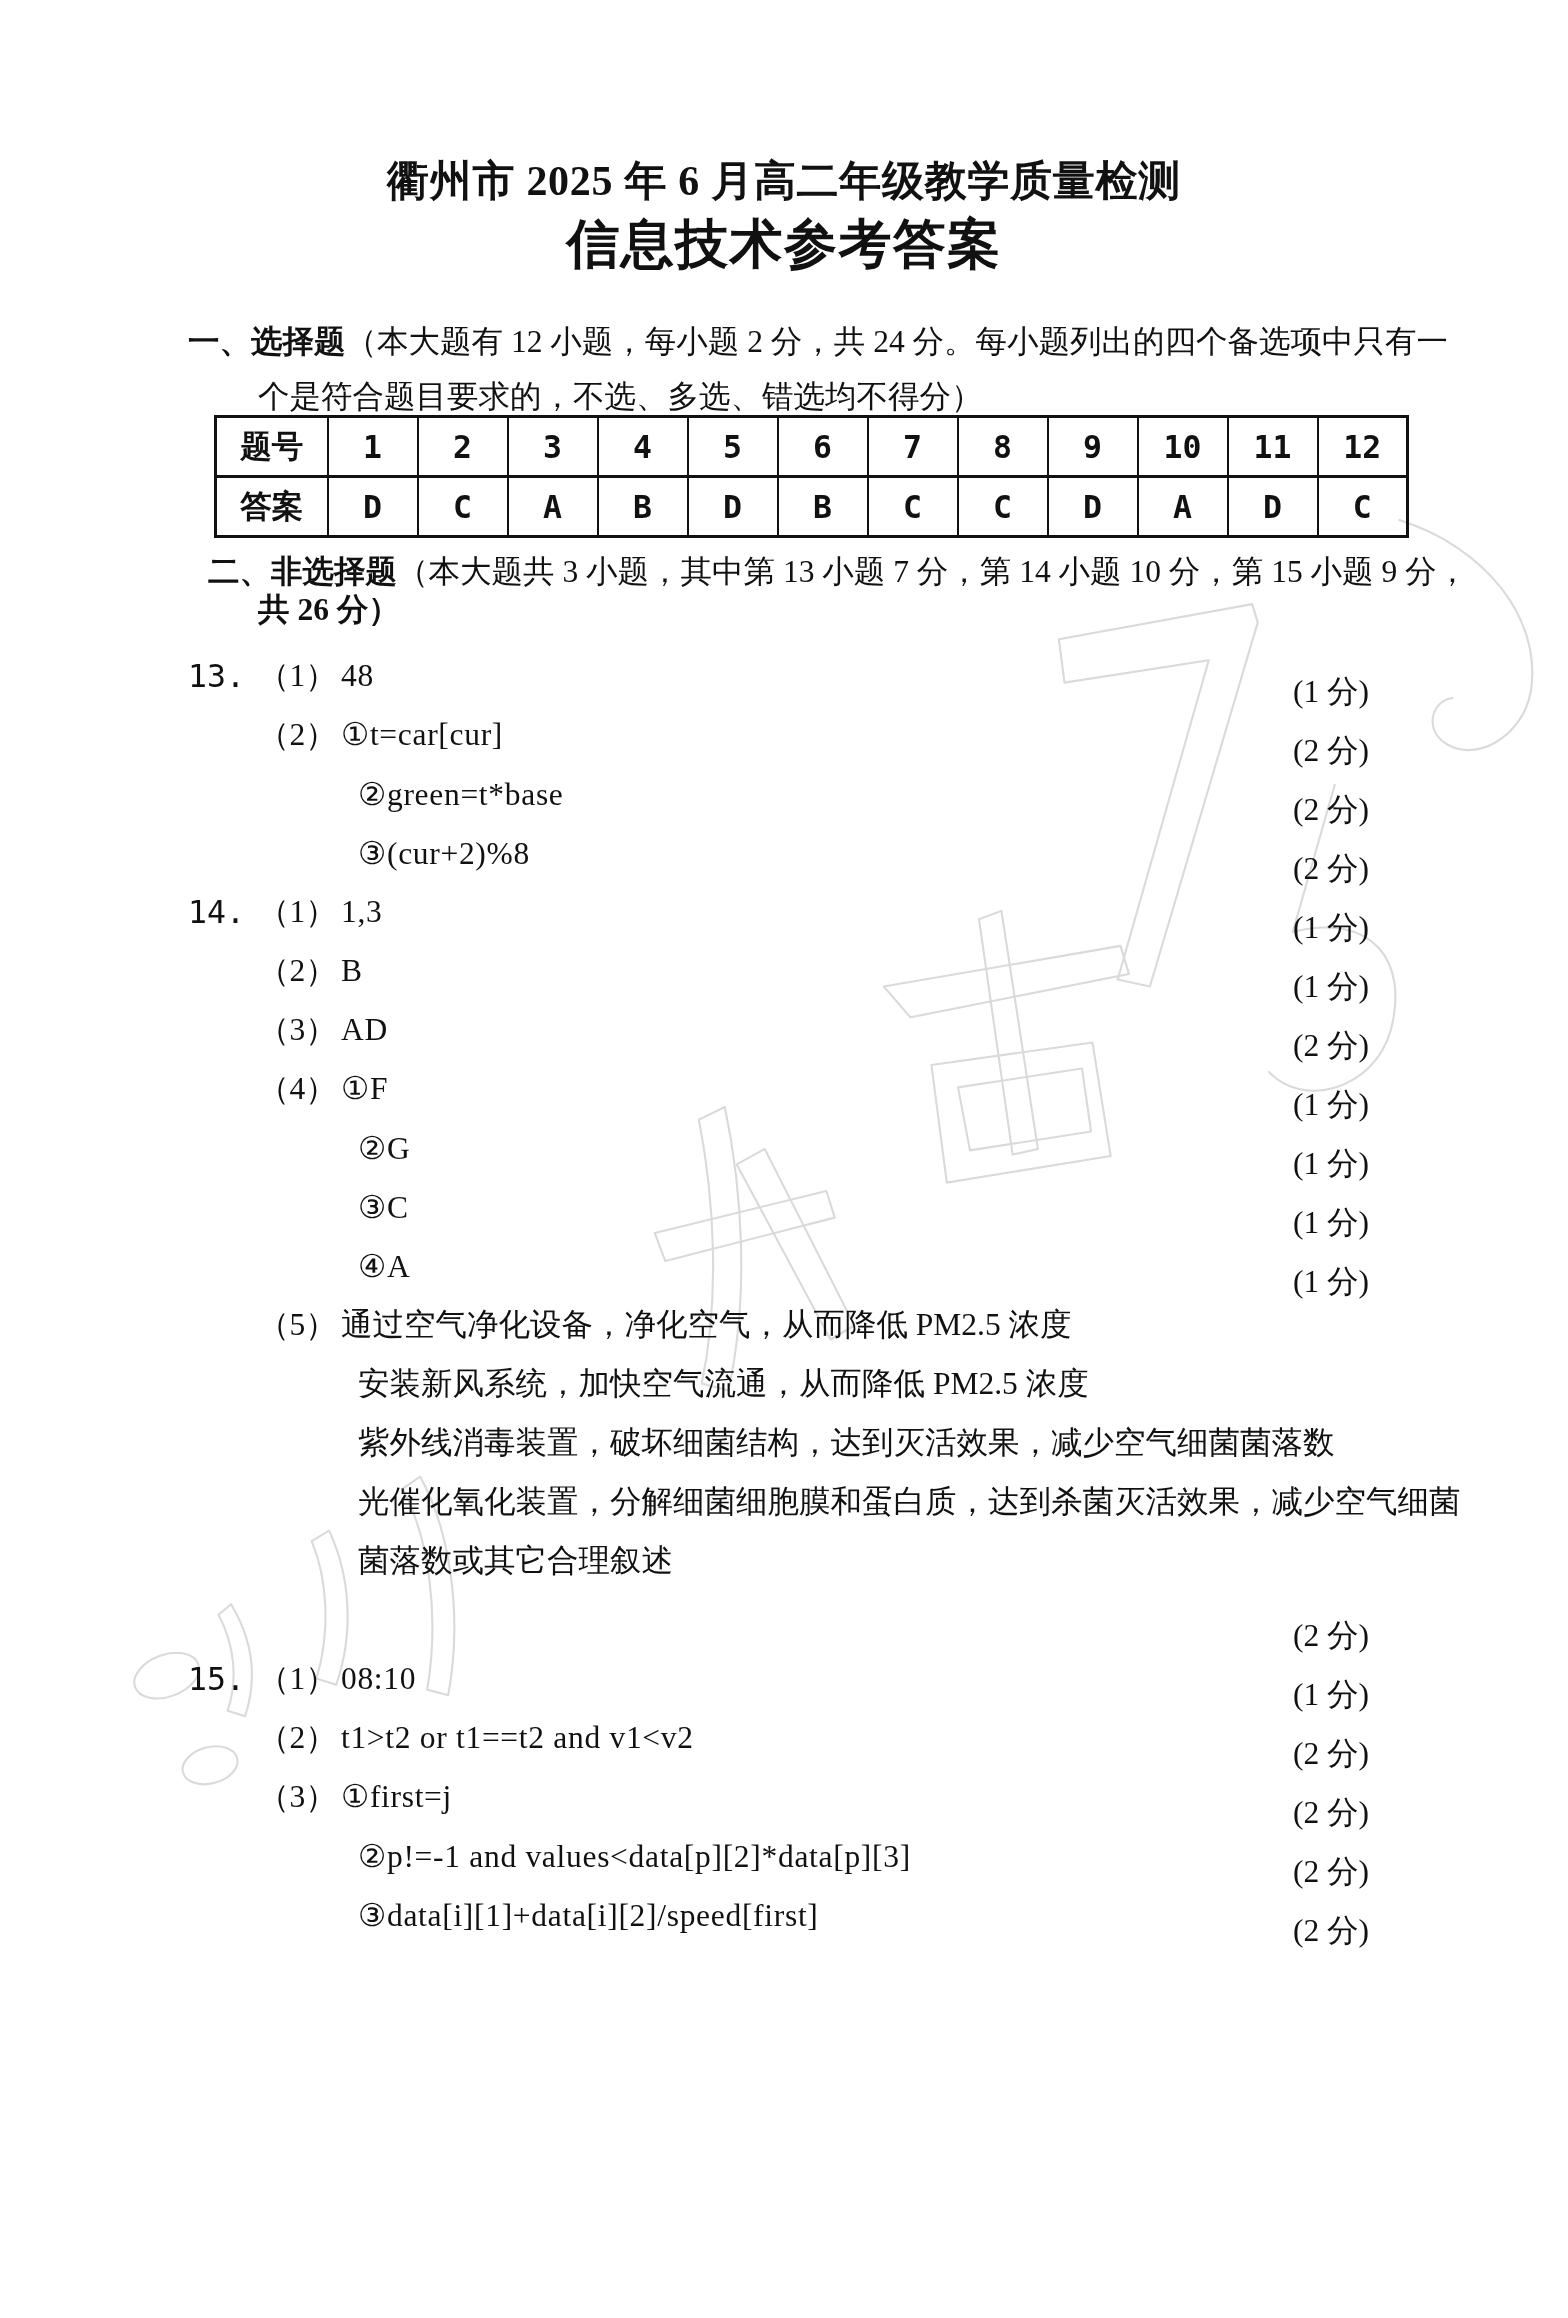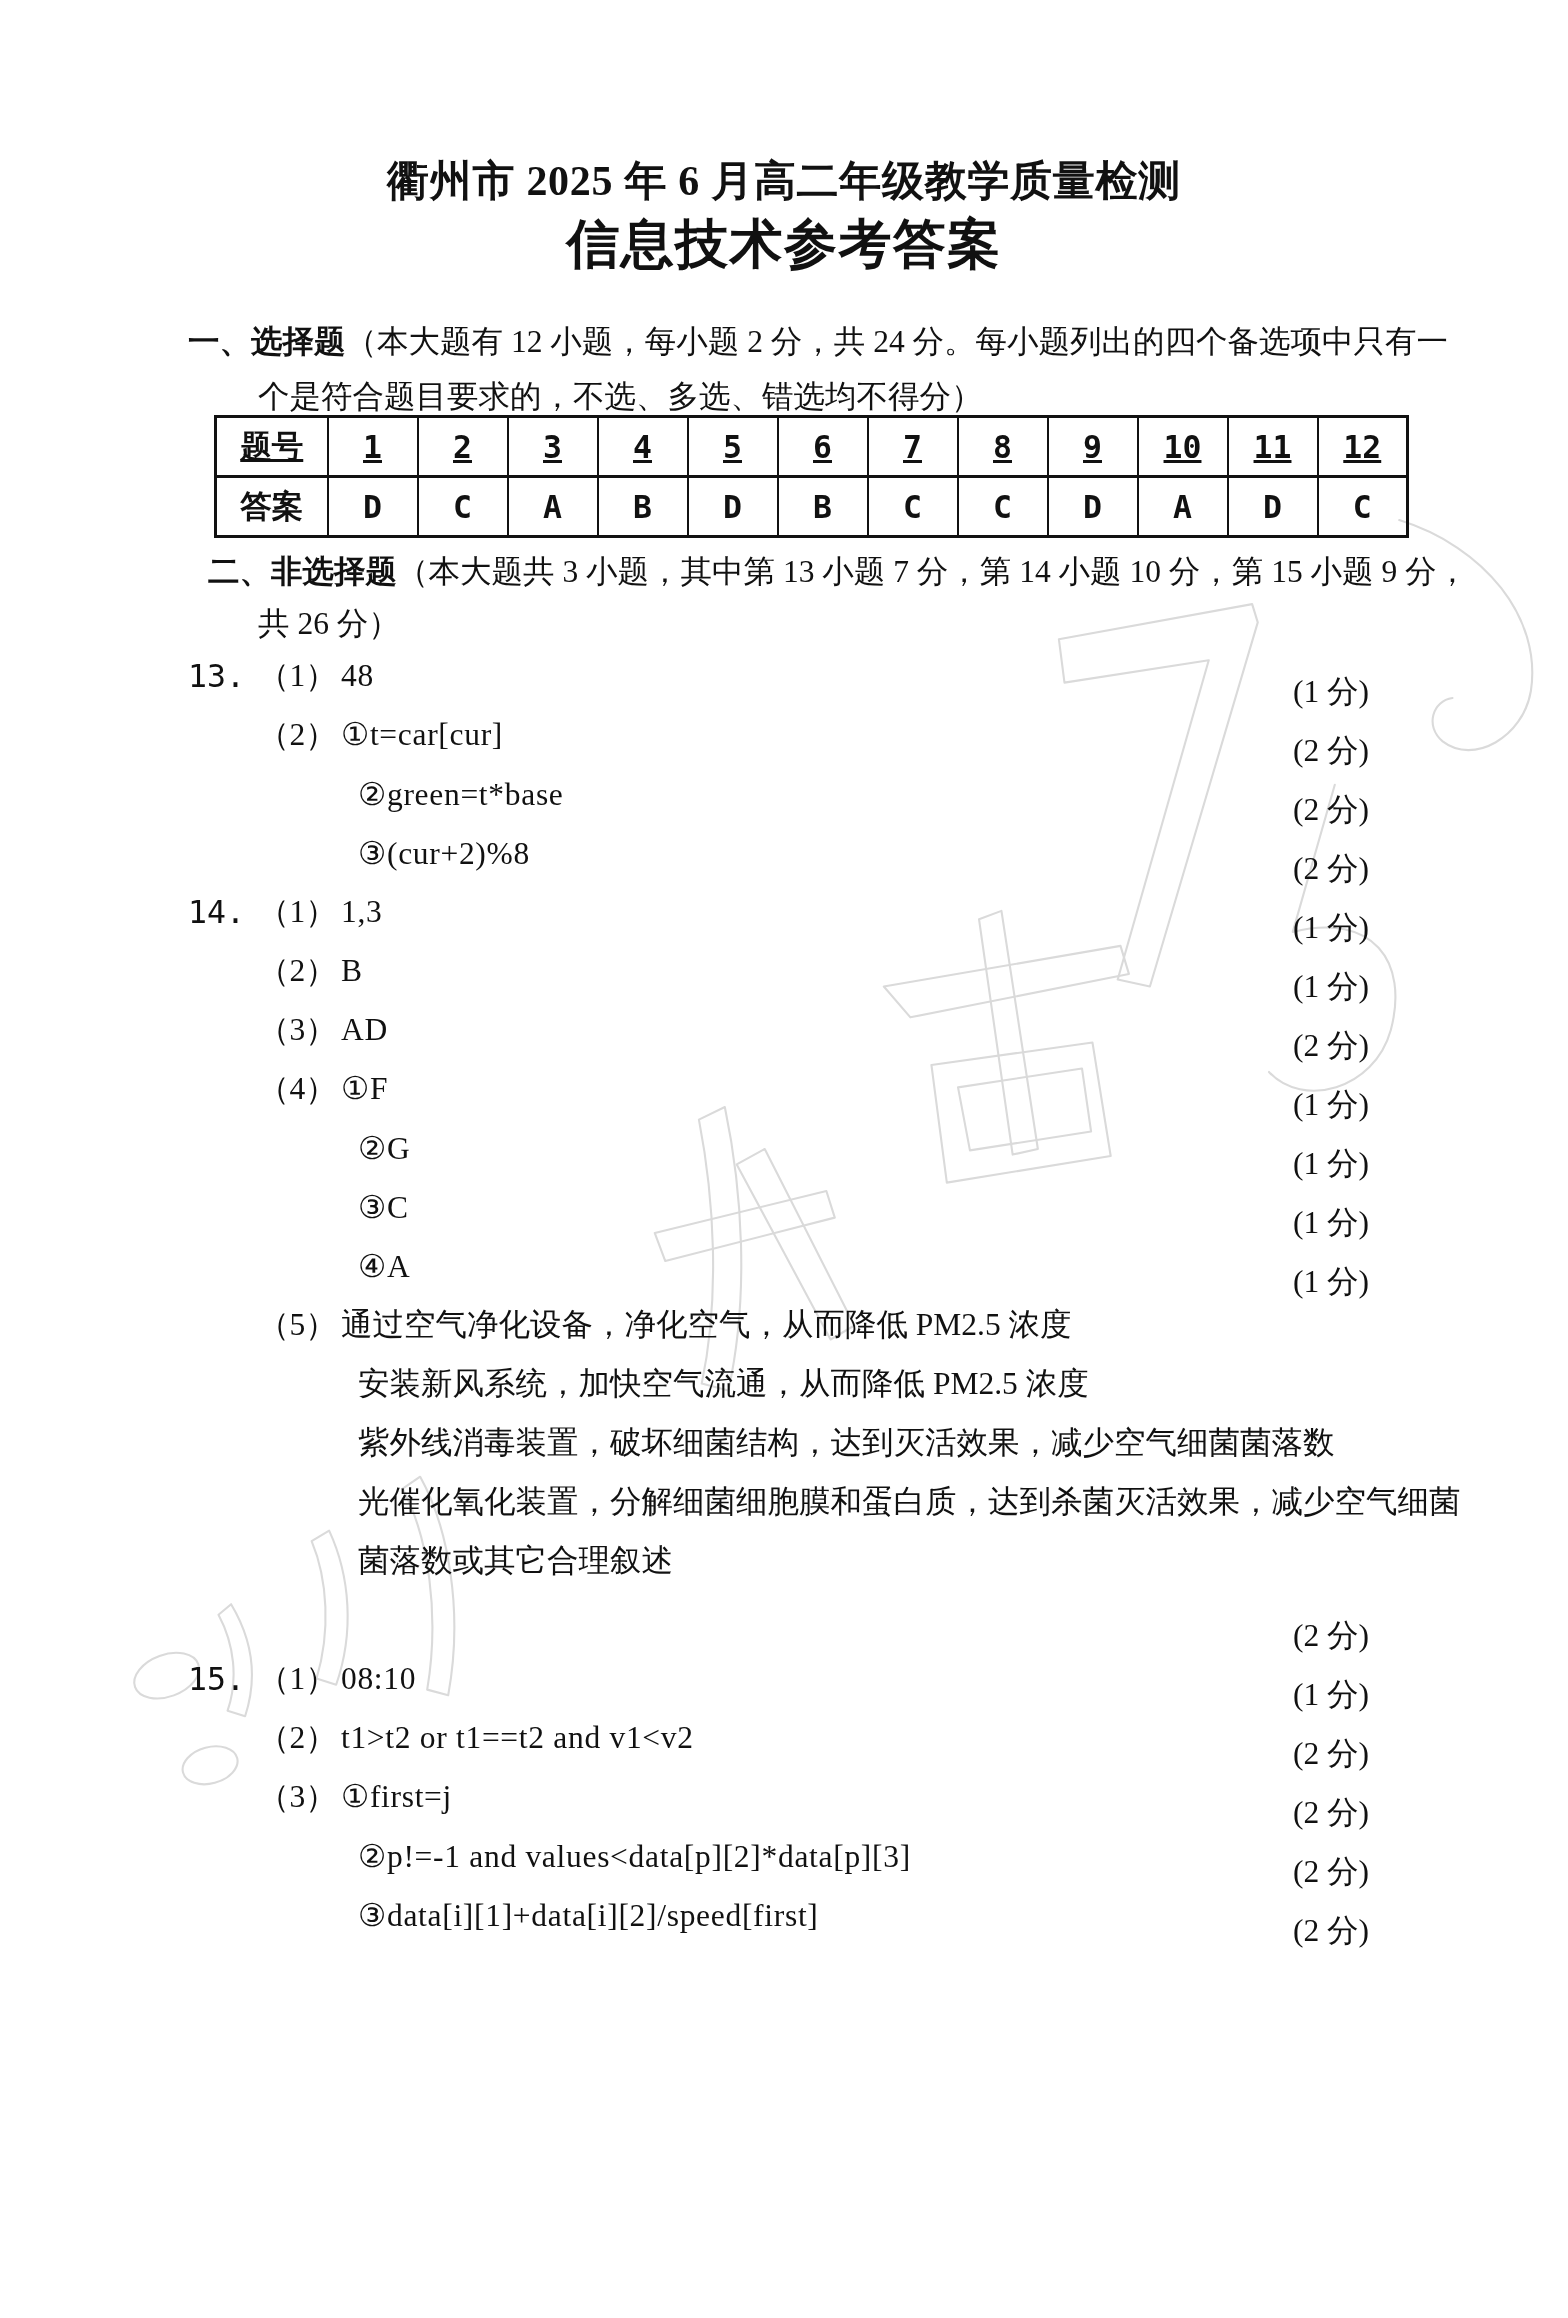--- a/index.html
+++ b/index.html
@@ -23,32 +23,32 @@
     position:absolute;top:211px;left:0;width:100%;
     text-align:center;font-size:53px;font-weight:bold;line-height:67px;
     letter-spacing:1.4px;
   }
 
   .sec-line{position:absolute;font-size:31.5px;line-height:39px;white-space:nowrap;}
   .sec-bold{font-weight:bold;}
   #sec1-l1{left:188px;top:322px;}
   #sec1-l2{left:258px;top:377px;}
   #sec2-l1{left:188px;top:552px;margin-left:20px;}
-  #sec2-l2{left:258px;top:604px;}
+  #sec2-l2{left:258px;top:590px;font-weight:bold;}
 
   table.mc{
     position:absolute;left:214px;top:415px;
     width:1195px;border-collapse:collapse;table-layout:fixed;
     border:3.5px solid #111;
   }
   table.mc td{
     border:2.1px solid #111;height:57px;text-align:center;vertical-align:middle;
     font-size:31.5px;padding:0;
   }
-  table.mc tr.head td{border-bottom:3.5px solid #111;text-decoration:underline;}
+  table.mc tr.head td{border-bottom:3.5px solid #111;}
   td.rowhead{font-family:"Liberation Serif","DejaVu Serif",serif;font-weight:600;}
   td.val{font-family:"DejaVu Sans Mono","Liberation Mono","DejaVu Sans",monospace;font-weight:bold;font-size:32px;}
 
   .answers{position:absolute;left:0;top:646px;width:1568px;}
   .ans-row{position:relative;height:59px;}
   .qnum{
     position:absolute;left:188px;top:50%;transform:translateY(-50%);
     font-family:"DejaVu Sans Mono","Liberation Mono",monospace;font-size:31.5px;text-align:right;
   }
   .body{

